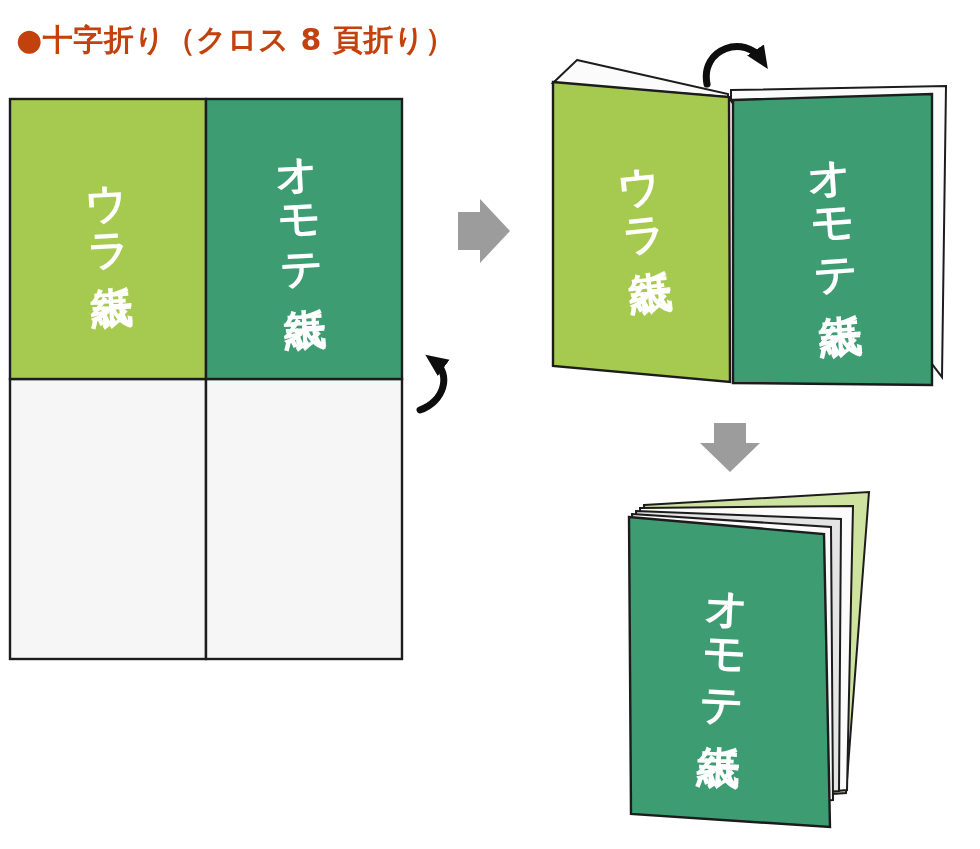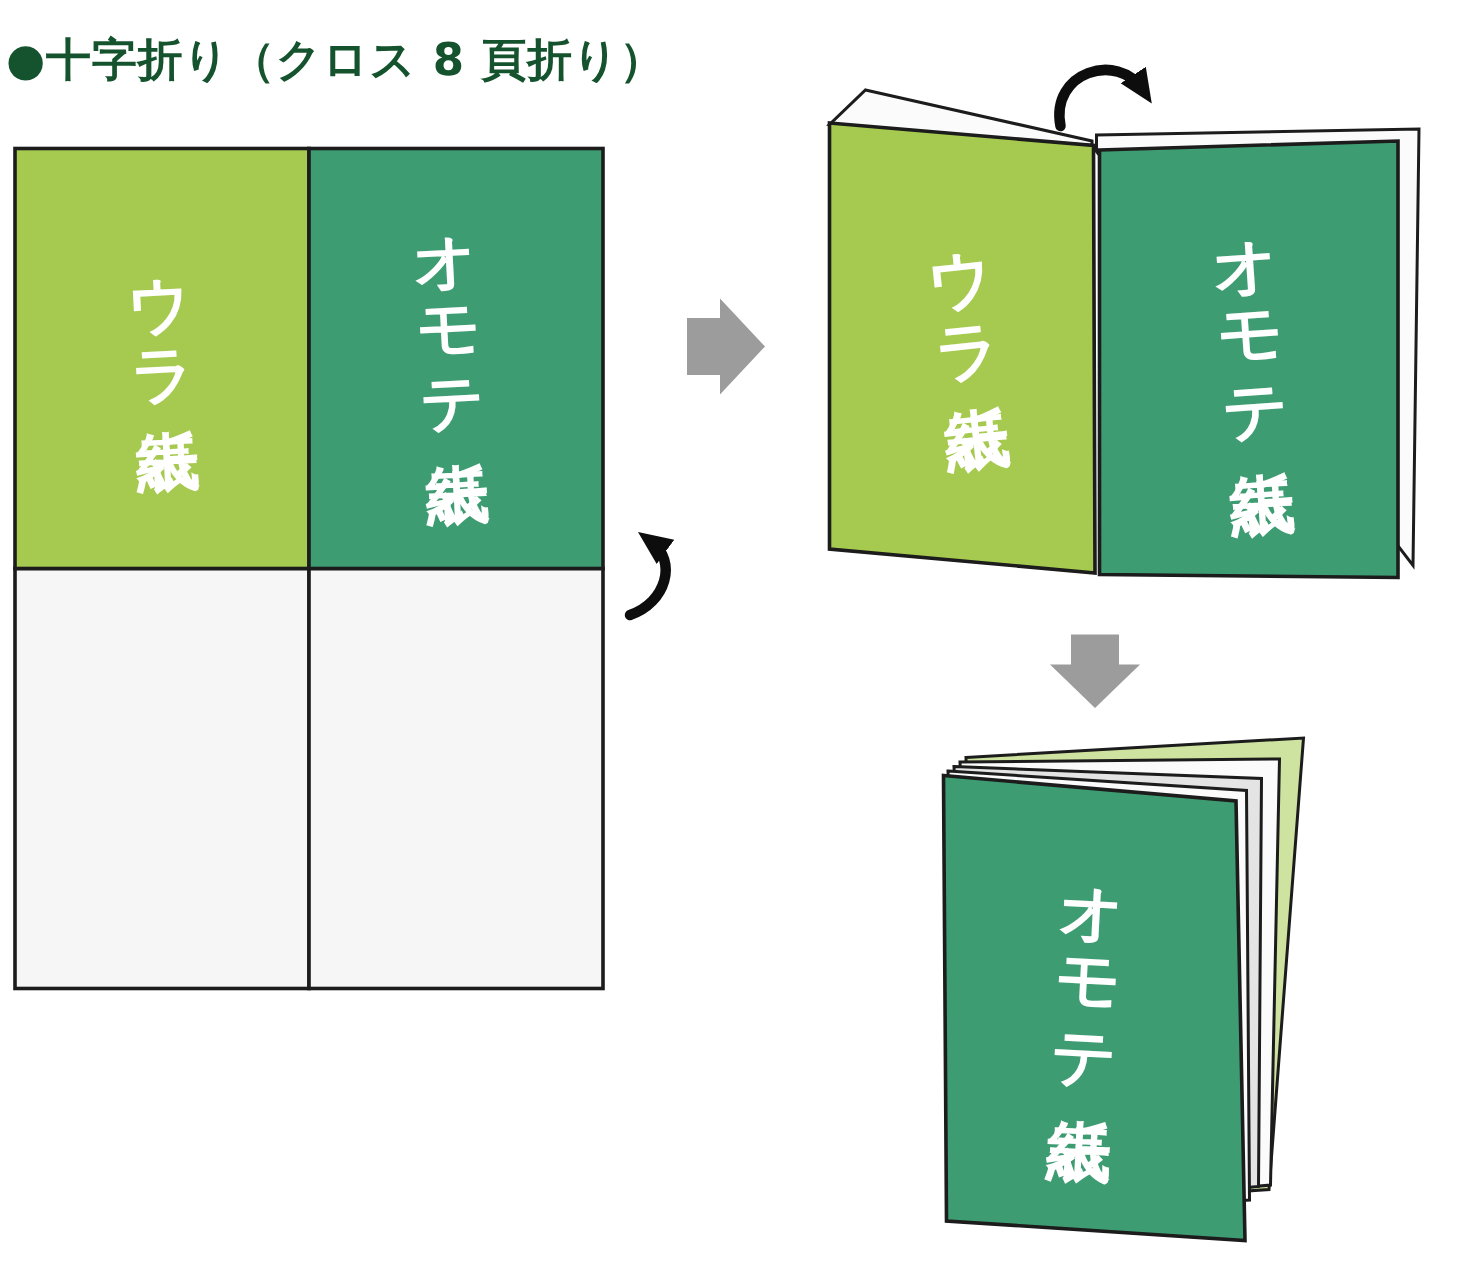--- a/index.html
+++ b/index.html
@@ -1,21 +1,21 @@
 <!DOCTYPE html>
 <html><head>
 <meta charset="utf-8">
 <style>
   html,body{margin:0;padding:0;background:#ffffff;}
   .stage{
     position:relative;width:980px;height:849px;background:#ffffff;overflow:hidden;
     font-family:"DejaVu Sans","Liberation Sans",sans-serif;
   }
   .title{
-    position:absolute;left:4px;top:20px;font-size:30px;font-weight:700;color:#14532d;
+    position:absolute;left:16px;top:20px;font-size:30px;font-weight:700;color:#c2410c;
     letter-spacing:0.5px;white-space:nowrap;
   }
   svg.art{position:absolute;left:0;top:0;}
   .outlined{stroke:#1c1c1c;stroke-width:2.4px;}
   .thinline{stroke:#1c1c1c;stroke-width:2px;}
   .foldarrow{stroke:#0d0d0d;stroke-width:7px;fill:none;stroke-linecap:round;}
   .vtext{
     position:absolute;writing-mode:vertical-rl;text-orientation:upright;
     color:#ffffff;font-weight:700;line-height:1.03;letter-spacing:1px;
     white-space:nowrap;user-select:none;

